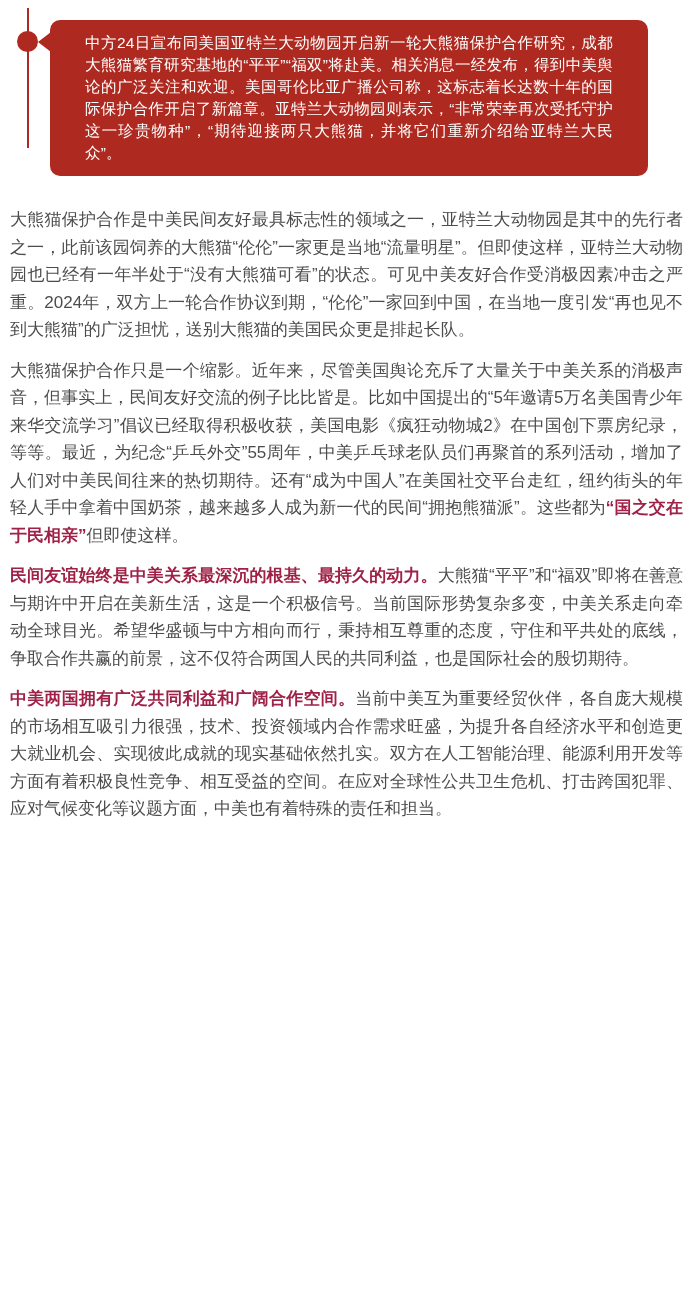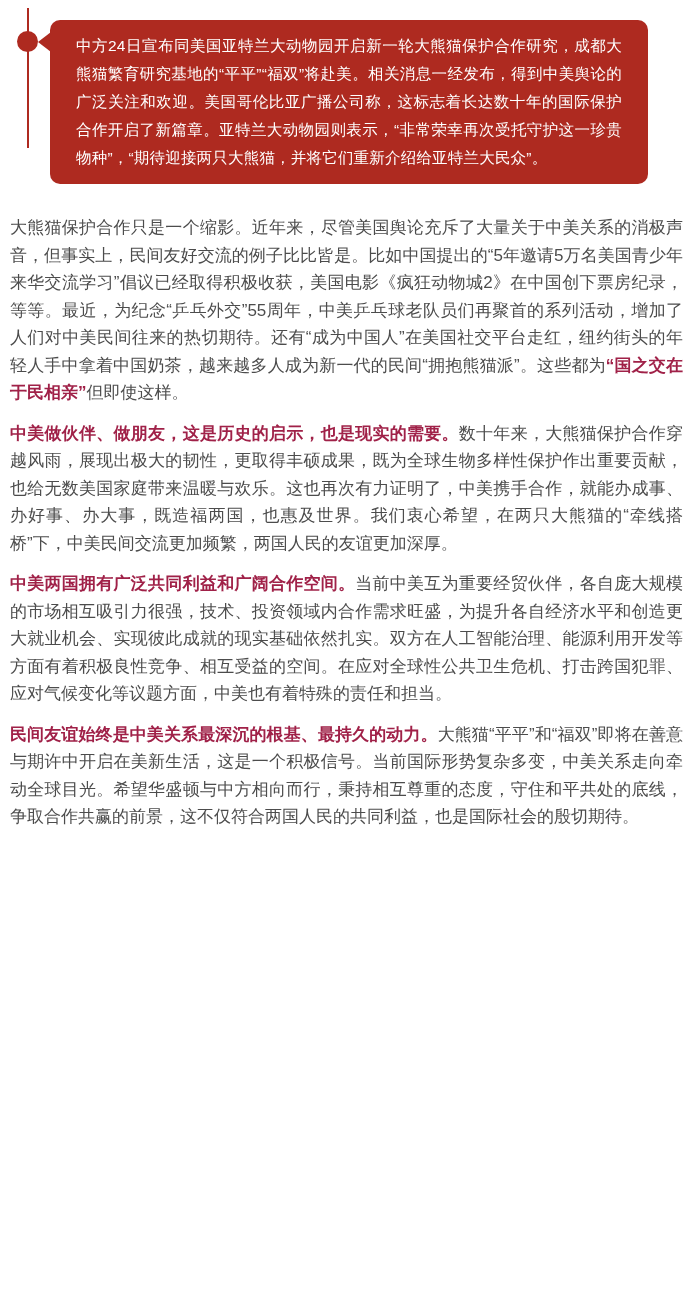--- a/index.html
+++ b/index.html
@@ -19,22 +19,22 @@
   .tl-line{
     position:absolute;left:27px;top:8px;width:2px;height:140px;
     background:var(--red);
   }
   .tl-dot{
     position:absolute;left:17px;top:31px;width:21px;height:21px;
     border-radius:50%;background:var(--red);
   }
   .bubble{
     position:relative;background:var(--red);border-radius:10px;
-    color:#ffffff;padding:12px 26px;
-    font-size:15.5px;line-height:28px;letter-spacing:0.2px;
+    color:#ffffff;padding:12px 35px;
+    font-size:15.5px;line-height:22px;letter-spacing:0.2px;
     text-align:justify;
   }
   .bubble p{margin:0;}
   .bubble-tail{
     position:absolute;left:-12px;top:12px;width:0;height:0;
     border-top:10px solid transparent;
     border-bottom:10px solid transparent;
     border-right:13px solid var(--red);
   }
   
@@ -55,19 +55,19 @@
   <div class="callout">
     <span class="tl-line"></span>
     <span class="tl-dot"></span>
     <div class="bubble">
       <span class="bubble-tail"></span>
       <p>中方24日宣布同美国亚特兰大动物园开启新一轮大熊猫保护合作研究，成都大熊猫繁育研究基地的“平平”“福双”将赴美。相关消息一经发布，得到中美舆论的广泛关注和欢迎。美国哥伦比亚广播公司称，这标志着长达数十年的国际保护合作开启了新篇章。亚特兰大动物园则表示，“非常荣幸再次受托守护这一珍贵物种”，“期待迎接两只大熊猫，并将它们重新介绍给亚特兰大民众”。</p>
     </div>
   </div>
 
   <div class="article">
+      <p class="para"><span class="plain">大熊猫保护合作是中美民间友好最具标志性的领域之一，亚特兰大动物园是其中的先行者之一，此前该园饲养的大熊猫“伦伦”一家更是当地“流量明星”。但即使这样，亚特兰大动物园也已经有一年半处于“没有大熊猫可看”的状态。可见中美友好合作受消极因素冲击之严重。2024年，双方上一轮合作协议到期，“伦伦”一家回到中国，在当地一度引发“再也见不到大熊猫”的广泛担忧，送别大熊猫的美国民众更是排起长队。</span></p>
       <p class="para"><span class="plain">大熊猫保护合作只是一个缩影。近年来，尽管美国舆论充斥了大量关于中美关系的消极声音，但事实上，民间友好交流的例子比比皆是。比如中国提出的“5年邀请5万名美国青少年来华交流学习”倡议已经取得积极收获，美国电影《疯狂动物城2》在中国创下票房纪录，等等。最近，为纪念“乒乓外交”55周年，中美乒乓球老队员们再聚首的系列活动，增加了人们对中美民间往来的热切期待。还有“成为中国人”在美国社交平台走红，纽约街头的年轻人手中拿着中国奶茶，越来越多人成为新一代的民间“拥抱熊猫派”。这些都为</span><span class="em">“国之交在于民相亲”</span><span class="plain">但即使这样。</span></p>
-      <p class="para"><span class="em">中美做伙伴、做朋友，这是历史的启示，也是现实的需要。</span><span class="plain">数十年来，大熊猫保护合作穿越风雨，展现出极大的韧性，更取得丰硕成果，既为全球生物多样性保护作出重要贡献，也给无数美国家庭带来温暖与欢乐。这也再次有力证明了，中美携手合作，就能办成事、办好事、办大事，既造福两国，也惠及世界。我们衷心希望，在两只大熊猫的“牵线搭桥”下，中美民间交流更加频繁，两国人民的友谊更加深厚。</span></p>
+      <p class="para"><span class="em">民间友谊始终是中美关系最深沉的根基、最持久的动力。</span><span class="plain">大熊猫“平平”和“福双”即将在善意与期许中开启在美新生活，这是一个积极信号。当前国际形势复杂多变，中美关系走向牵动全球目光。希望华盛顿与中方相向而行，秉持相互尊重的态度，守住和平共处的底线，争取合作共赢的前景，这不仅符合两国人民的共同利益，也是国际社会的殷切期待。</span></p>
       <p class="para"><span class="em">中美两国拥有广泛共同利益和广阔合作空间。</span><span class="plain">当前中美互为重要经贸伙伴，各自庞大规模的市场相互吸引力很强，技术、投资领域内合作需求旺盛，为提升各自经济水平和创造更大就业机会、实现彼此成就的现实基础依然扎实。双方在人工智能治理、能源利用开发等方面有着积极良性竞争、相互受益的空间。在应对全球性公共卫生危机、打击跨国犯罪、应对气候变化等议题方面，中美也有着特殊的责任和担当。</span></p>
-      <p class="para"><span class="em">民间友谊始终是中美关系最深沉的根基、最持久的动力。</span><span class="plain">大熊猫“平平”和“福双”即将在善意与期许中开启在美新生活，这是一个积极信号。当前国际形势复杂多变，中美关系走向牵动全球目光。希望华盛顿与中方相向而行，秉持相互尊重的态度，守住和平共处的底线，争取合作共赢的前景，这不仅符合两国人民的共同利益，也是国际社会的殷切期待。</span></p>
     </div>
 
 </div>
 
 </body></html>

